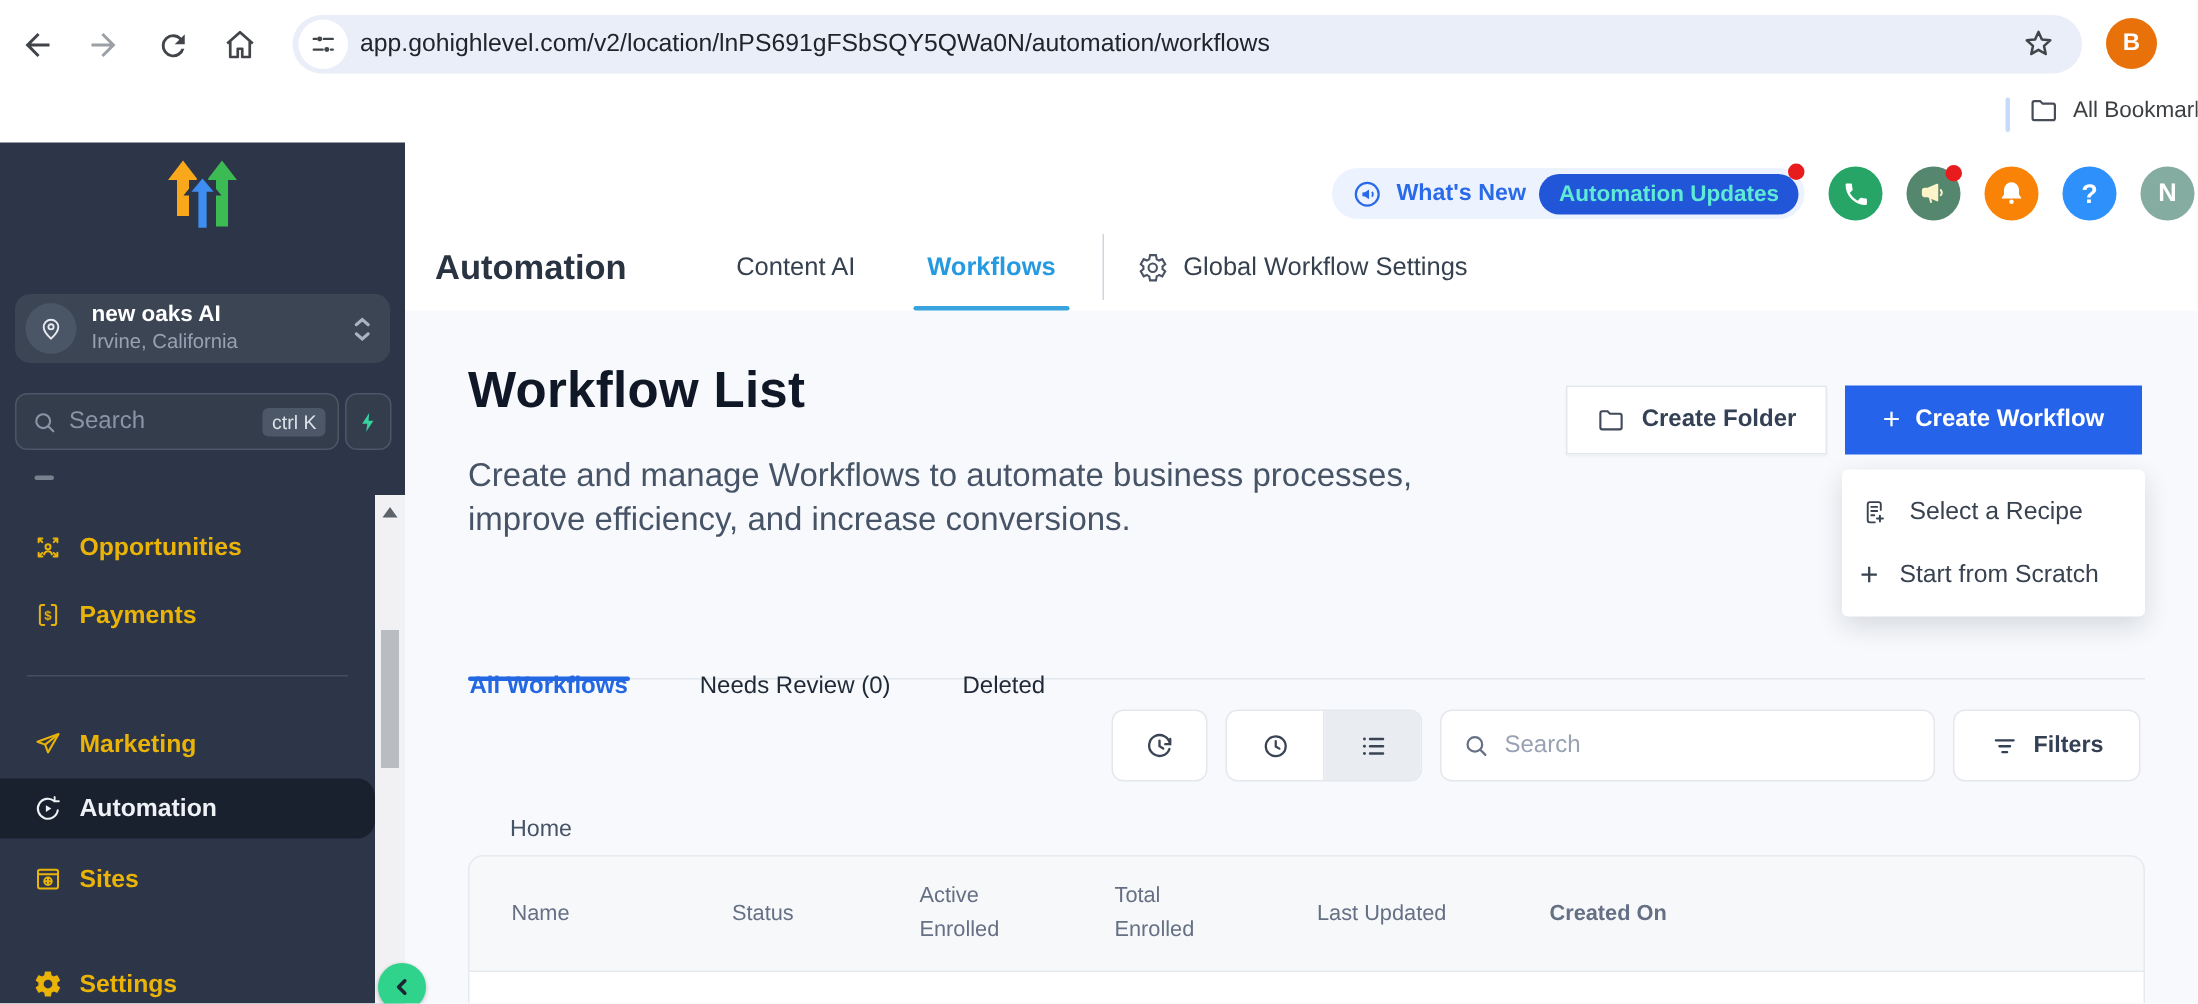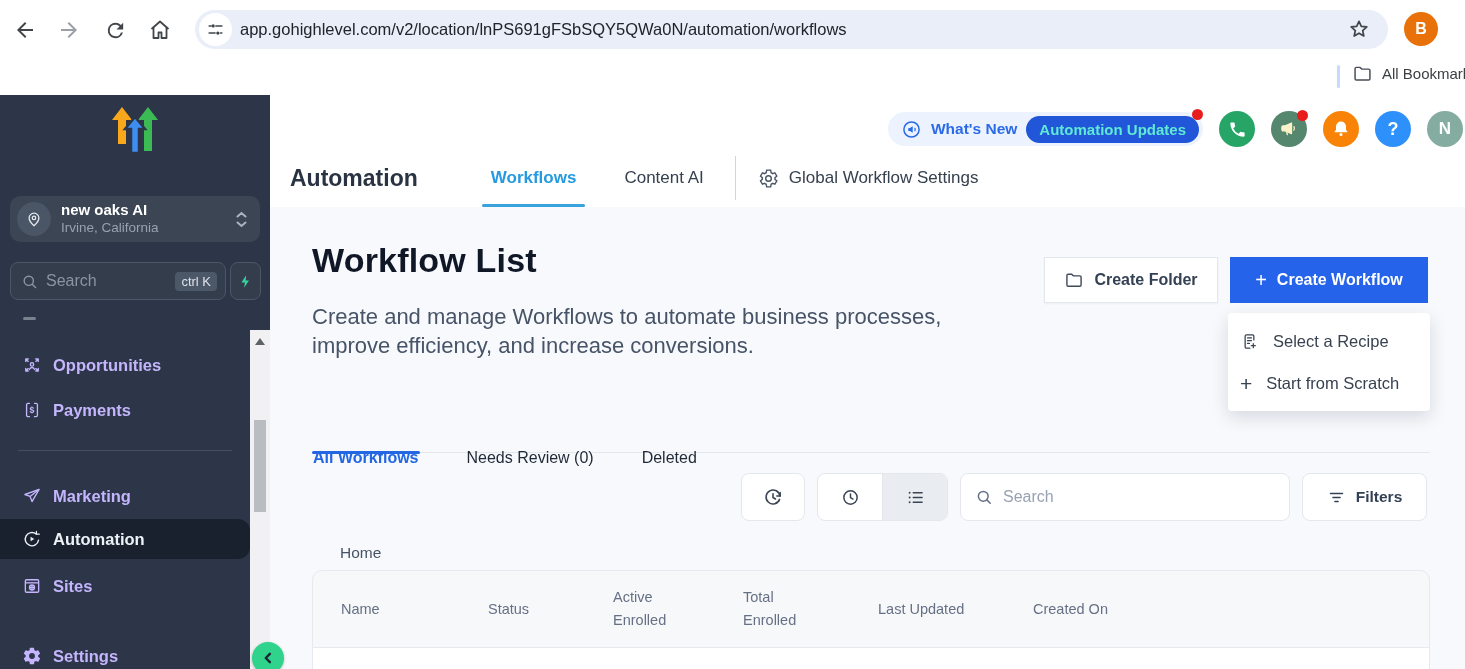--- a/index.html
+++ b/index.html
@@ -31,21 +31,21 @@
   .account-txt { margin-left:10px; line-height:1.25; }
   .account-name { font-size:15px; font-weight:bold; color:#fff; }
   .account-loc { font-size:13.5px; color:#97a1b0; }
   .account-chevrons { margin-left:auto; margin-right:12px; display:flex; flex-direction:column; gap:1px; }
   .sb-search { position:absolute; left:10px; top:167px; width:216px; height:38px; background:#333d4c; border:1px solid #4c5666; border-radius:8px; display:flex; align-items:center; padding:0 8px 0 10px; }
   .sb-search input { flex:1; min-width:0; background:transparent; border:none; outline:none; font-size:16px; color:#cfd5de; margin-left:8px; font-family:inherit; }
   .sb-search input::placeholder { color:#8a94a4; }
   .kbd { background:#4c5768; color:#dde2ea; font-size:13px; border-radius:4px; padding:2px 6px; white-space:nowrap; }
   .bolt-btn { position:absolute; left:230px; top:167px; width:31px; height:38px; background:#333d4c; border:1px solid #4c5666; border-radius:8px; display:flex; align-items:center; justify-content:center; cursor:pointer; }
   .partial-item { position:absolute; left:23px; top:222px; width:13px; height:3px; background:#78828f; border-radius:2px; }
-  .nav-item { position:absolute; left:0; width:250px; height:40px; display:flex; align-items:center; color:#c4b5fd; cursor:pointer; }
+  .nav-item { position:absolute; left:0; width:250px; height:40px; display:flex; align-items:center; color:#eab308; cursor:pointer; }
   .nav-item .ic { position:absolute; left:22px; width:20px; height:20px; display:flex; align-items:center; justify-content:center; }
   .nav-item .lbl { position:absolute; left:53px; font-size:16.5px; font-weight:bold; }
   .nav-item.active { background:#19212f; border-radius:0 12px 12px 0; color:#eef1f6; }
   .sb-divider { position:absolute; left:18px; top:355px; width:214px; height:1px; background:#434e5e; }
   .sb-scrollbar { position:absolute; right:0; top:235px; width:20px; height:373px; background:#f1f1f3; }
   .sb-scroll-arrow { position:absolute; left:50%; transform:translateX(-50%); width:0; height:0; cursor:pointer; }
   .arrow-up { top:8px; border-left:5px solid transparent; border-right:5px solid transparent; border-bottom:7px solid #5d6368; }
   .sb-thumb { position:absolute; left:4px; top:90px; width:12px; height:92px; background:#b9bdc2; cursor:pointer; }
   .collapse-btn { position:absolute; left:252px; top:547px; width:32px; height:32px; border-radius:50%; background:#2fd38b; display:flex; align-items:center; justify-content:center; cursor:pointer; z-index:30; box-shadow:0 1px 3px rgba(0,0,0,.25); }
 
@@ -102,21 +102,21 @@
   .breadcrumb { position:absolute; left:70px; top:337px; font-size:15.5px; color:#475467; cursor:pointer; }
   .wf-table { position:absolute; left:42px; right:35px; top:363px; }
   .t-head { display:flex; align-items:center; height:78px; background:#f7f8fa; border:1px solid #e6e9ee; border-radius:10px 10px 0 0; }
   .th { font-size:14.5px; color:#667085; line-height:23px; }
   .th span { display:inline-block; }
   .th-name { width:175px; padding-left:28px; }
   .th-status { width:125px; }
   .th-total { width:135px; } .th-total span { width:70px; }
   .th-active { width:130px; } .th-active span { width:70px; }
   .th-updated { width:155px; }
-  .th-created { flex:1; }
+  .th-created { flex:1;font-weight:bold; }
   .t-row { height:60px; background:#fff; border:1px solid #e6e9ee; border-top:none; }
 
   svg { display:block; }
 </style>
 </head>
 <body>
 
 <div class="chrome">
   <div class="chrome-toolbar">
     <div class="nav-ic" style="left:12px">
@@ -332,25 +332,25 @@
             <span>?</span>
           </div>
         <div class="circ c-avatar">
             <span>N</span>
           </div>
       </div>
 
       <div class="title-row">
         <span class="page-h1">Automation</span>
         <div class="hdr-tabs">
+          <div class="hdr-tab">
+              <span>Content AI</span>
+            </div>
           <div class="hdr-tab active">
               <span>Workflows</span>
-            </div>
-          <div class="hdr-tab">
-              <span>Content AI</span>
             </div>
         </div>
         <div class="hdr-vsep"></div>
         <div class="gws">
           <svg width="21" height="21" viewBox="0 0 24 24" fill="none" stroke="#4a5462" stroke-width="1.6">
               <circle cx="12" cy="12" r="3.2"></circle>
               <path d="M19.4 13c.04-.32.1-.65.1-1s-.06-.68-.1-1l2.1-1.65-2.24-3.9-2.49 1a7.3 7.3 0 0 0-1.73-1L14.42 2.4h-4.48l-.62 3.05a7.3 7.3 0 0 0-1.73 1l-2.49-1L2.86 9.35 4.94 11c-.04.32-.1.65-.1 1s.06.68.1 1l-2.08 1.65 2.24 3.9 2.49-1c.53.4 1.11.74 1.73 1l.62 3.05h4.48l.62-3.05a7.3 7.3 0 0 0 1.73-1l2.49 1 2.24-3.9z"></path>
             </svg>
           <span>Global Workflow Settings</span>
         </div>

